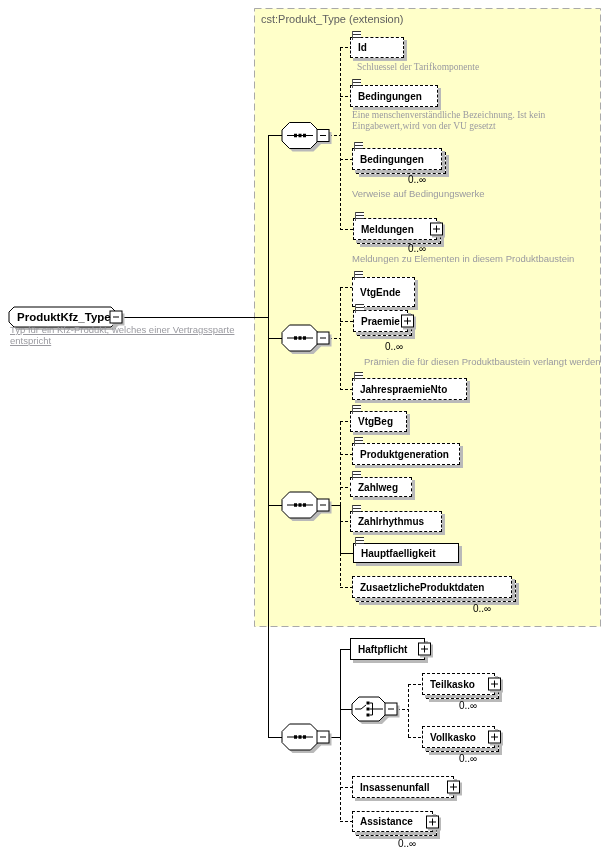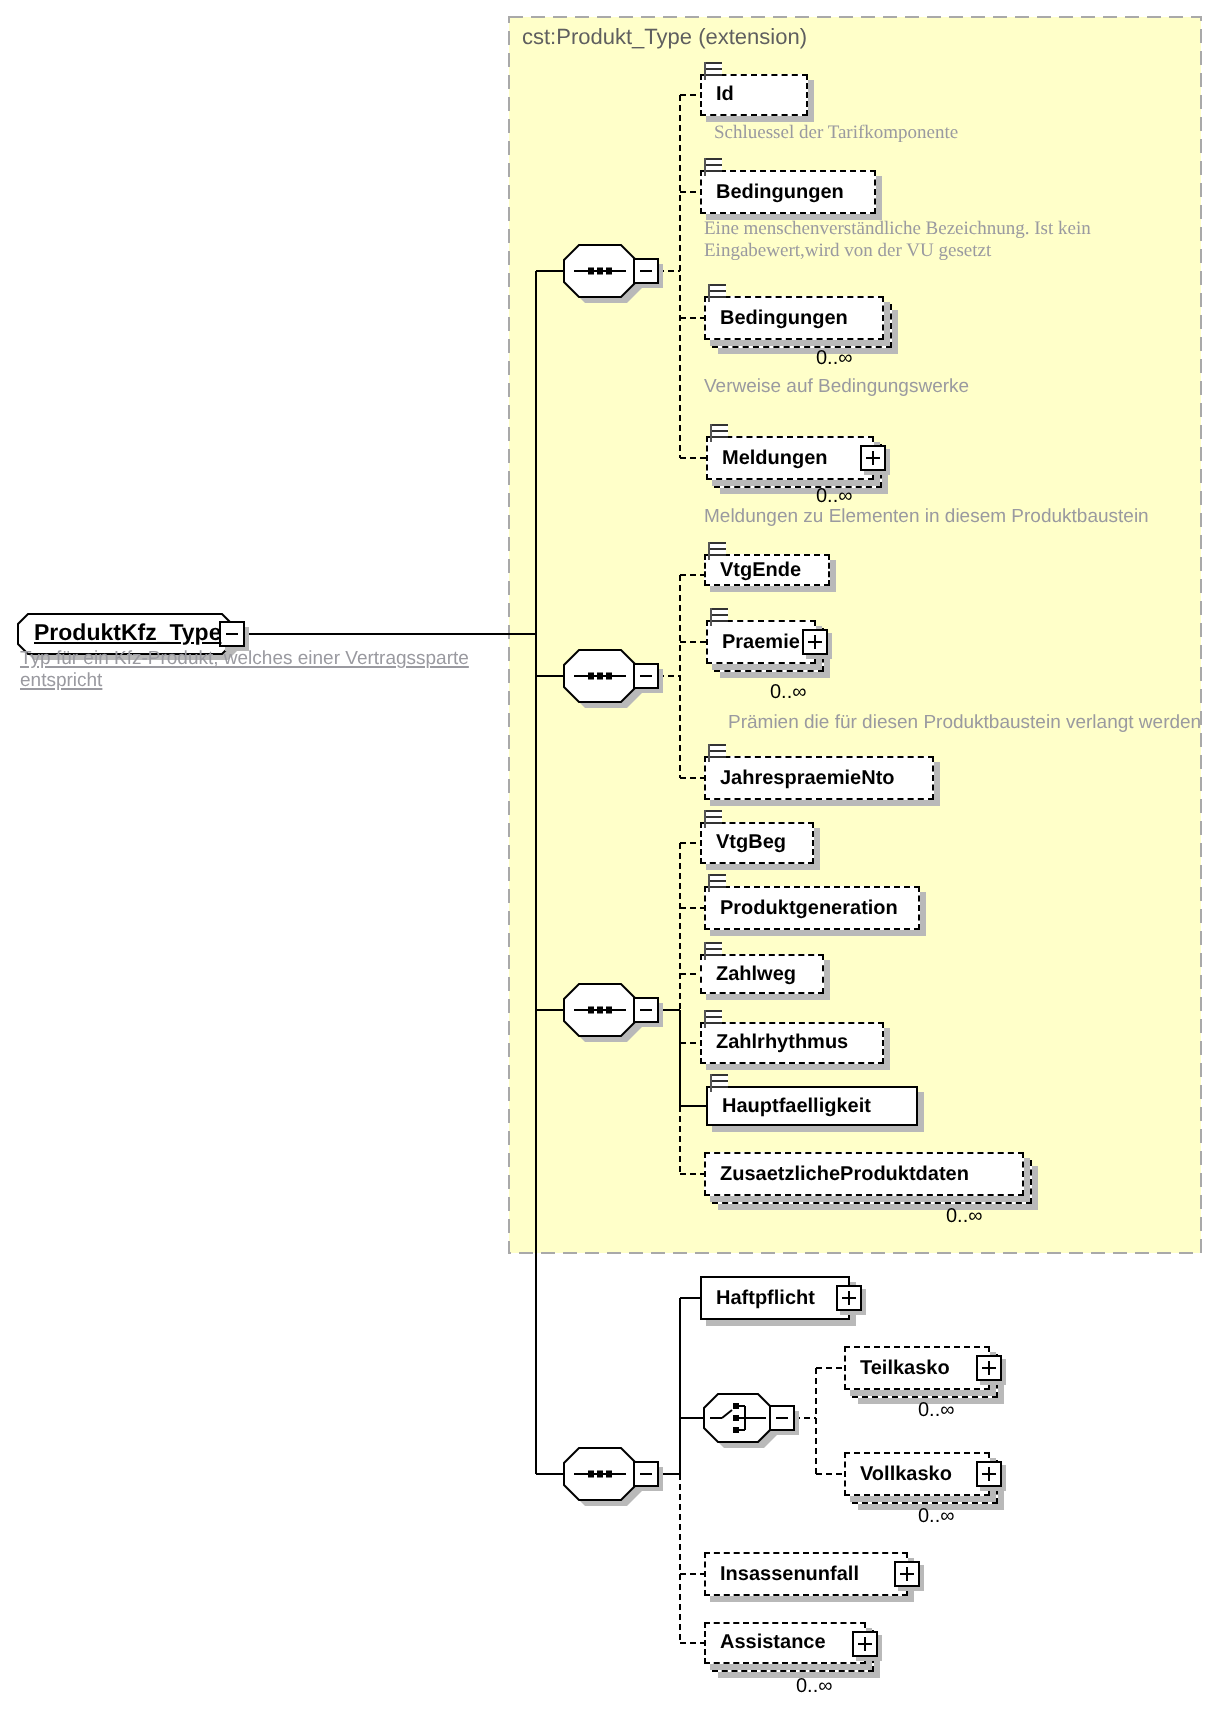--- a/index.html
+++ b/index.html
@@ -10,21 +10,21 @@
   svg .shadow{fill:#b9b9b9;}
   svg .ln{stroke:#000;stroke-width:1;fill:none;}
   svg .bead{fill:#000;}
   svg .mbox{fill:#fff;stroke:#000;stroke-width:1;}
   svg .mshadow{fill:#b9b9b9;}
 
   .hdr{position:absolute;left:261px;top:13px;font-size:11px;color:#5f5f5f;white-space:nowrap;}
   .hdr b{font-weight:normal;}
 
   .root-label{position:absolute;left:17px;top:308px;width:92px;height:19px;line-height:19px;
-    font-size:11.5px;font-weight:bold;color:#000;white-space:nowrap;text-decoration:underline;}
+    font-size:11.5px;font-weight:bold;color:#000;white-space:nowrap;}
 
   .el{position:absolute;}
   .el .stack{position:absolute;left:4px;top:4px;width:100%;height:100%;box-sizing:border-box;
     background:#fff;border:1px dashed #000;box-shadow:3px 3px 0 #b9b9b9;}
   .el .box{position:absolute;left:0;top:0;width:100%;height:100%;box-sizing:border-box;
     background:#fff;border:1px solid #000;box-shadow:3px 3px 0 #b9b9b9;
     display:flex;align-items:center;padding-left:7px;}
   .el.dashed .box{border-style:dashed;}
   .el .lbl{font-size:10px;font-weight:bold;color:#000;white-space:nowrap;}
   .attr-icon{position:absolute;left:2px;top:-6px;width:8px;height:9px;background:#fff;
@@ -142,21 +142,21 @@
   <div class="stack"></div>
   <div class="box">
       <span class="lbl">Meldungen</span>
     </div>
   <div class="attr-icon"></div>
   <div class="plus-box"></div>
 </div>
 <div class="card" style="left:408px;top:243px;">0..∞</div>
 <div class="note nowrap" style="left:352px;top:253px;">Meldungen zu Elementen in diesem Produktbaustein</div>
 
-<div class="el dashed" style="left:352px;top:277px;width:63px;height:16px">
+<div class="el dashed" style="left:352px;top:277px;width:63px;height:30px">
   <div class="box">
       <span class="lbl">VtgEnde</span>
     </div>
   <div class="attr-icon"></div>
 </div>
 
 <div class="el dashed multiple" style="left:353px;top:310px;width:55px;height:22px">
   <div class="stack"></div>
   <div class="box">
       <span class="lbl">Praemie</span>

